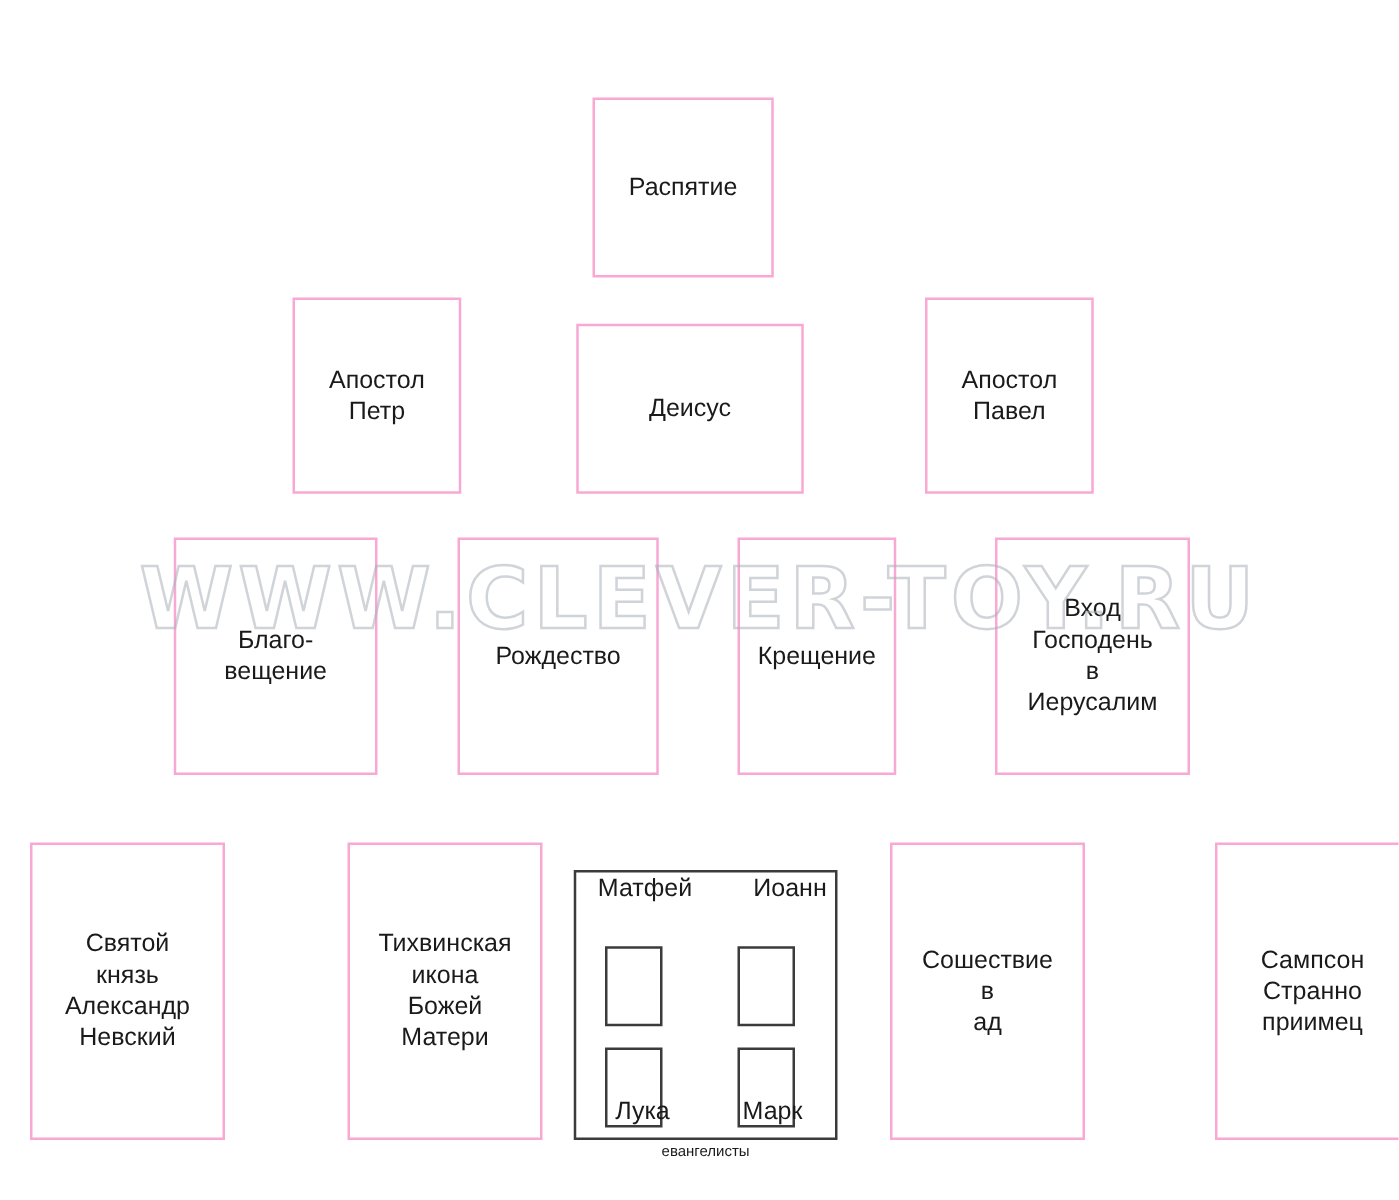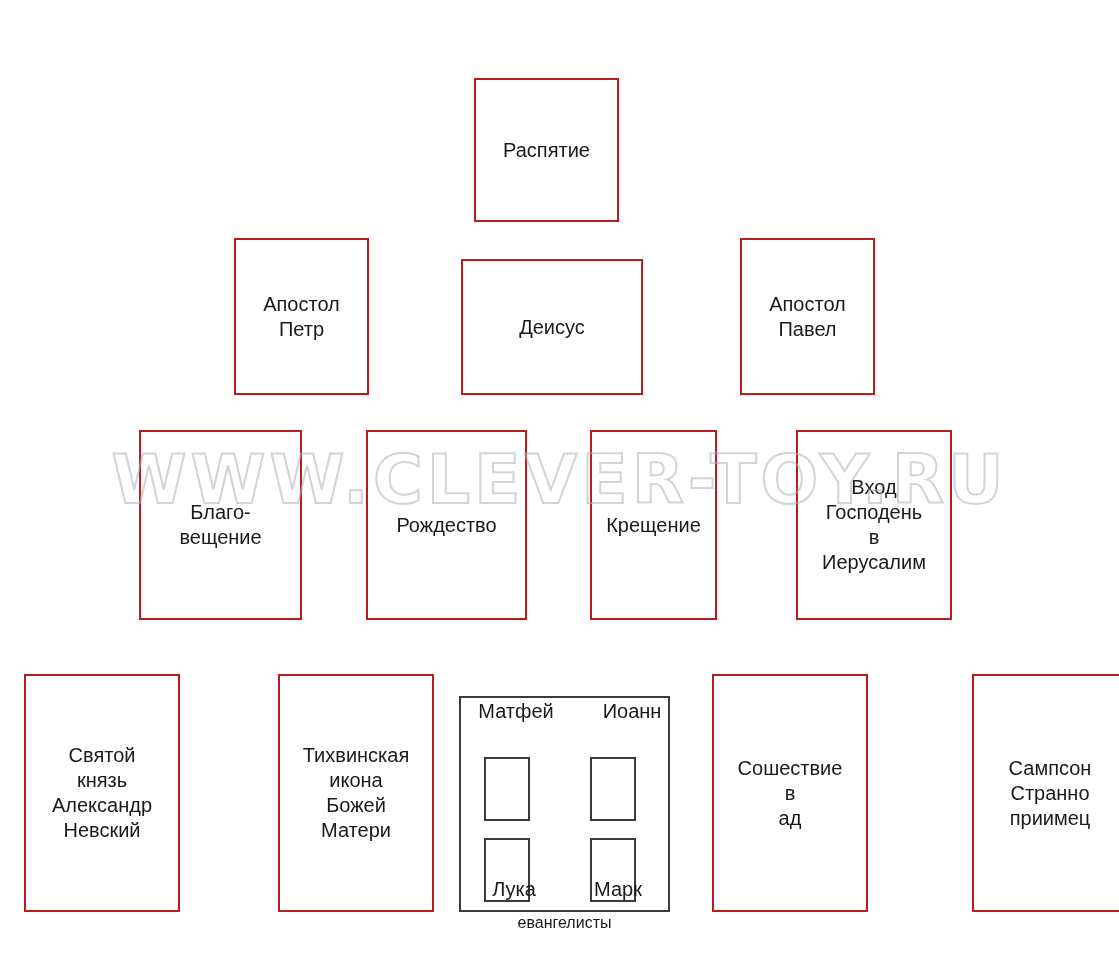--- a/index.html
+++ b/index.html
@@ -24,21 +24,21 @@
     left: 0;
     width: 1119px;
     text-align: center;
     font-size: 25px;
     font-weight: bold;
     letter-spacing: 0.2px;
     color: #111111;
   }
   .cell {
     position: absolute;
-    border: 2px solid #b91c1c;
+    border: 2px solid #f9a8d4;
     background: transparent;
     box-sizing: border-box;
     display: flex;
     align-items: center;
     justify-content: center;
     text-align: center;
     font-size: 20px;
     line-height: 1.25;
     color: #1a1a1a;
     white-space: pre-line;
@@ -59,21 +59,21 @@
     white-space: nowrap;
   }
   .evang-inner {
     position: absolute;
     border: 2px solid #3b3b3b;
     box-sizing: border-box;
     background: transparent;
   }
   .caption {
     position: absolute;
-    font-size: 16px;
+    font-size: 12px;
     color: #1a1a1a;
     text-align: center;
     white-space: nowrap;
   }
   
   .watermark {
     position: absolute;
     left: 0;
     top: 440px;
     width: 1119px;

